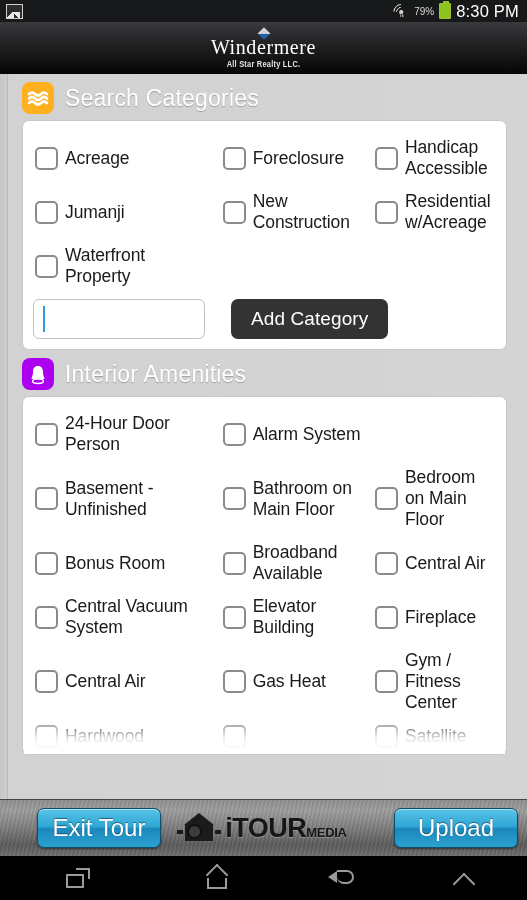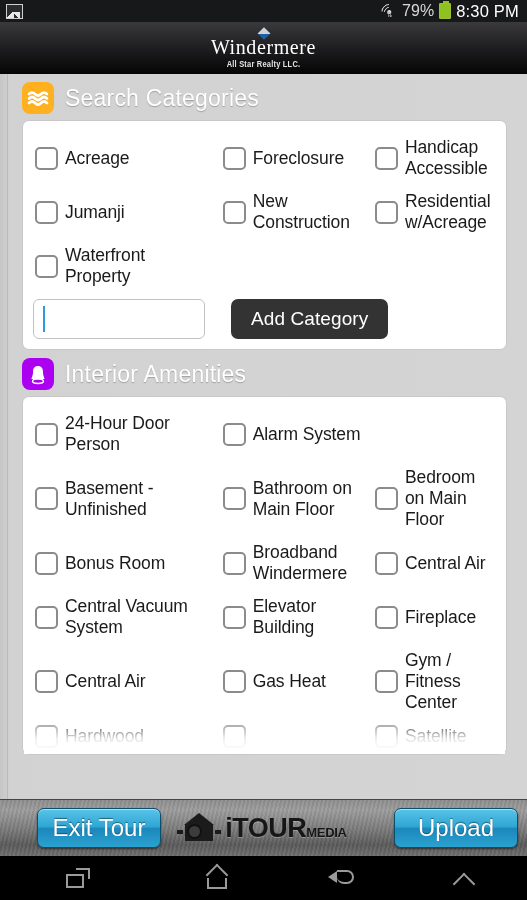--- a/index.html
+++ b/index.html
@@ -39,21 +39,21 @@
     border-radius: 50%;
   }
   .wifi .a1 { width: 15px; height: 15px; top: 0px; transform: translateX(-50%) rotate(-45deg);}
   .wifi .a2 { width: 10px; height: 10px; top: 2.5px; transform: translateX(-50%) rotate(-45deg);}
   .wifi .dot { position: absolute; left: 50%; top: 6px; width: 3.5px; height: 3.5px;
     background: #d6d6d6; border-radius: 50%; transform: translateX(-50%); }
   .wifi .updown {
     position: absolute; left: 50%; top: 8px; transform: translateX(-50%);
     font-size: 7px; color: #bdbdbd; line-height: 6px; letter-spacing: -1px;
   }
-  .pct { color: #d8d8d8; font-size: 16px; font-weight: 500; }
+  .pct { color: #d8d8d8; font-size: 10px; font-weight: 500; }
   .battery {
     width: 12px; height: 16px; border: 1.5px solid #9fbf3a; background: #8ec21f;
     position: relative; border-radius: 1px;
   }
   .battery::before {
     content: ""; position: absolute; top: -3px; left: 3px; width: 6px; height: 2px;
     background: #8ec21f;
   }
   .clock { color: #ffffff; font-size: 16.5px; font-weight: 500; letter-spacing: .2px; }
 
@@ -356,21 +356,21 @@
           <div class="clabel">Bedroom on Main Floor</div>
         </div>
       </div>
       <div class="grid-row">
         <div class="cell c1">
           <div class="cbox"></div>
           <div class="clabel">Bonus Room</div>
         </div>
         <div class="cell c2">
           <div class="cbox"></div>
-          <div class="clabel">Broadband Windermere</div>
+          <div class="clabel">Broadband Available</div>
         </div>
         <div class="cell c3">
           <div class="cbox"></div>
           <div class="clabel">Central Air</div>
         </div>
       </div>
       <div class="grid-row">
         <div class="cell c1">
           <div class="cbox"></div>
           <div class="clabel">Central Vacuum System</div>

